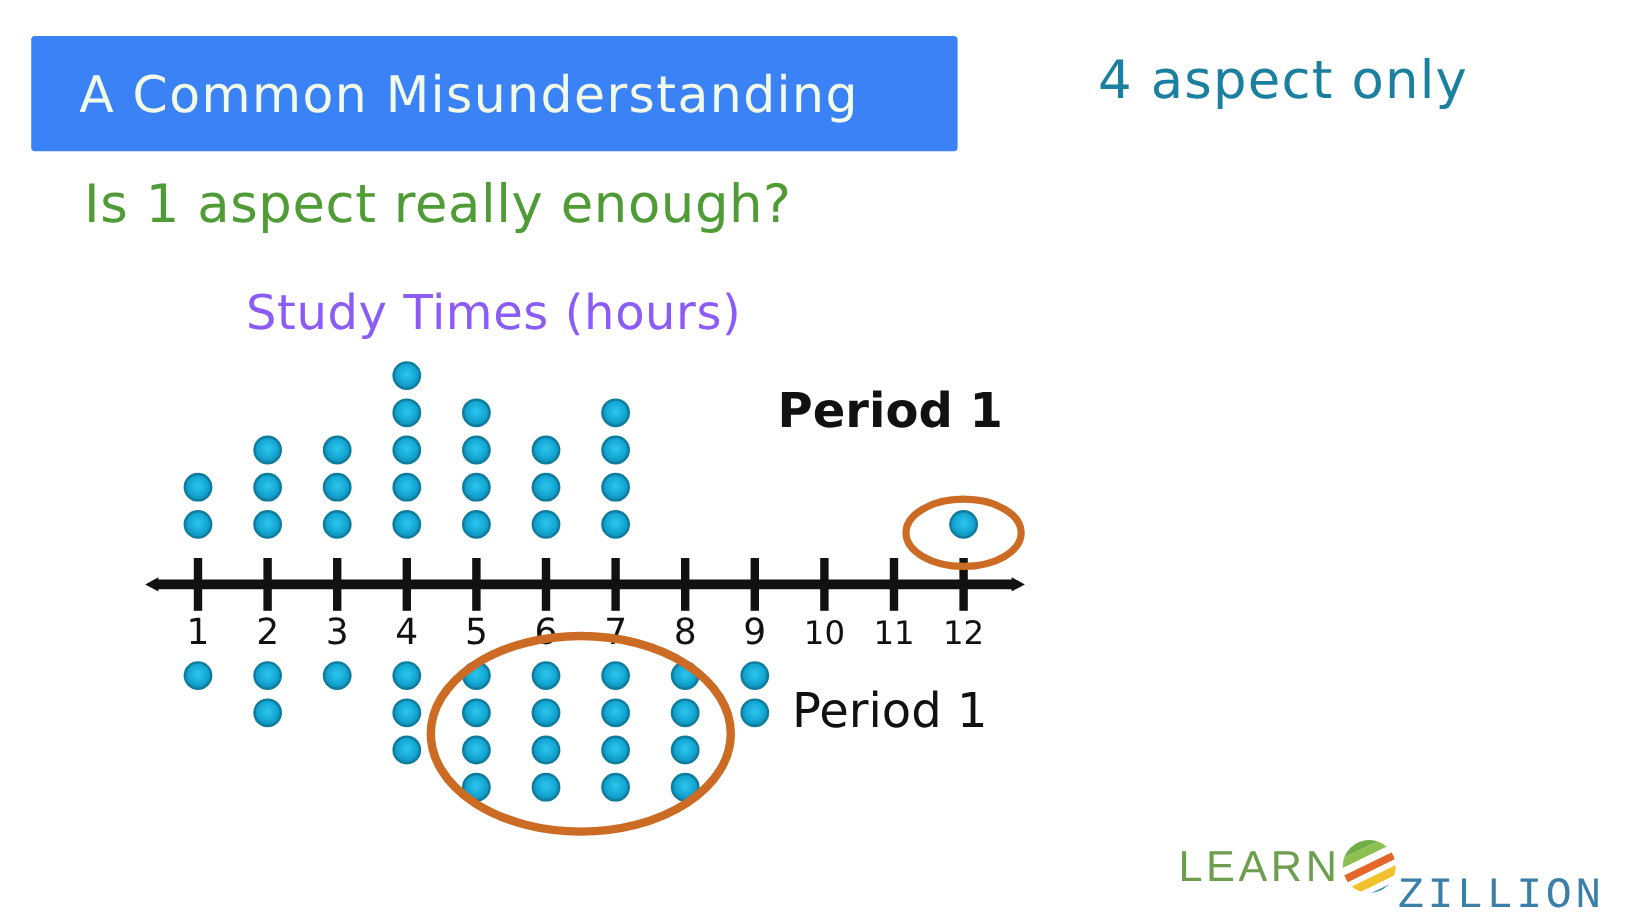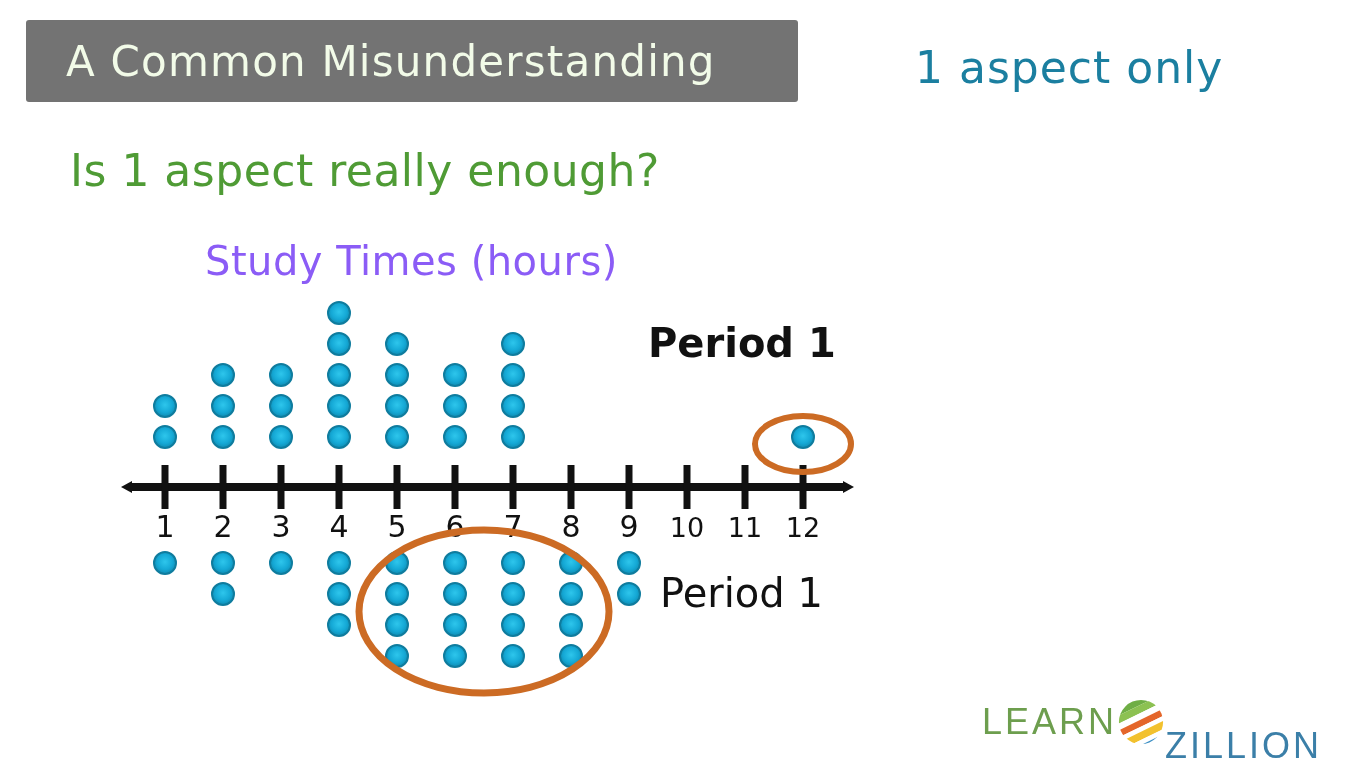--- a/index.html
+++ b/index.html
@@ -7,23 +7,23 @@
     width:1366px; height:768px;
     background:#ffffff;
     font-family:"DejaVu Sans", sans-serif;
     overflow:hidden;
     position:relative;
   }
   .slide { position:absolute; inset:0; }
 
   
   .title-banner {
-    position:absolute; left:26px; top:20px;
-    width:772px; height:82px;
-    background:#737373;
+    position:absolute; left:26px; top:30px;
+    width:772px; height:96px;
+    background:#3b82f6;
     border-radius:3px;
     display:flex; align-items:center;
   }
   .title-text {
     color:#f2fbe8;
     font-family:"DejaVu Sans", sans-serif;
     font-size:42px;
     font-weight:400;
     letter-spacing:1.2px;
     padding-left:40px;
@@ -76,34 +76,34 @@
     display:flex; align-items:center;
     height:48px;
     text-align:right;
   }
   .logo-learn {
     color:#6d9e4e; font-size:36px; letter-spacing:3px;
     font-family:"Liberation Sans", sans-serif; font-weight:400;
   }
   .logo-zillion {
     color:#3b7fa8; font-size:36px; letter-spacing:3px;
-    font-family:Liberation Sans, sans-serif; font-weight:400;margin-top:48px;
+    font-family:Liberation Mono, monospace; font-weight:400;margin-top:48px;
   }
   .logo-globe { width:46px; height:46px; margin:0 1px 0 1px; }
 </style>
 </head>
 <body>
 
 <div class="slide">
 
   <div class="title-banner">
     <div class="title-text">A Common Misunderstanding</div>
   </div>
 
-  <div class="aspect-note">1 aspect only</div>
+  <div class="aspect-note">4 aspect only</div>
 
   <div class="question">Is 1 aspect really enough?</div>
 
   <div class="chart-title">Study Times (hours)</div>
 
   <div class="period-label period-1">Period 1</div>
   <div class="period-label period-2">Period 1</div>
 
   <svg class="plot" viewBox="0 0 1366 768">
     <defs>

